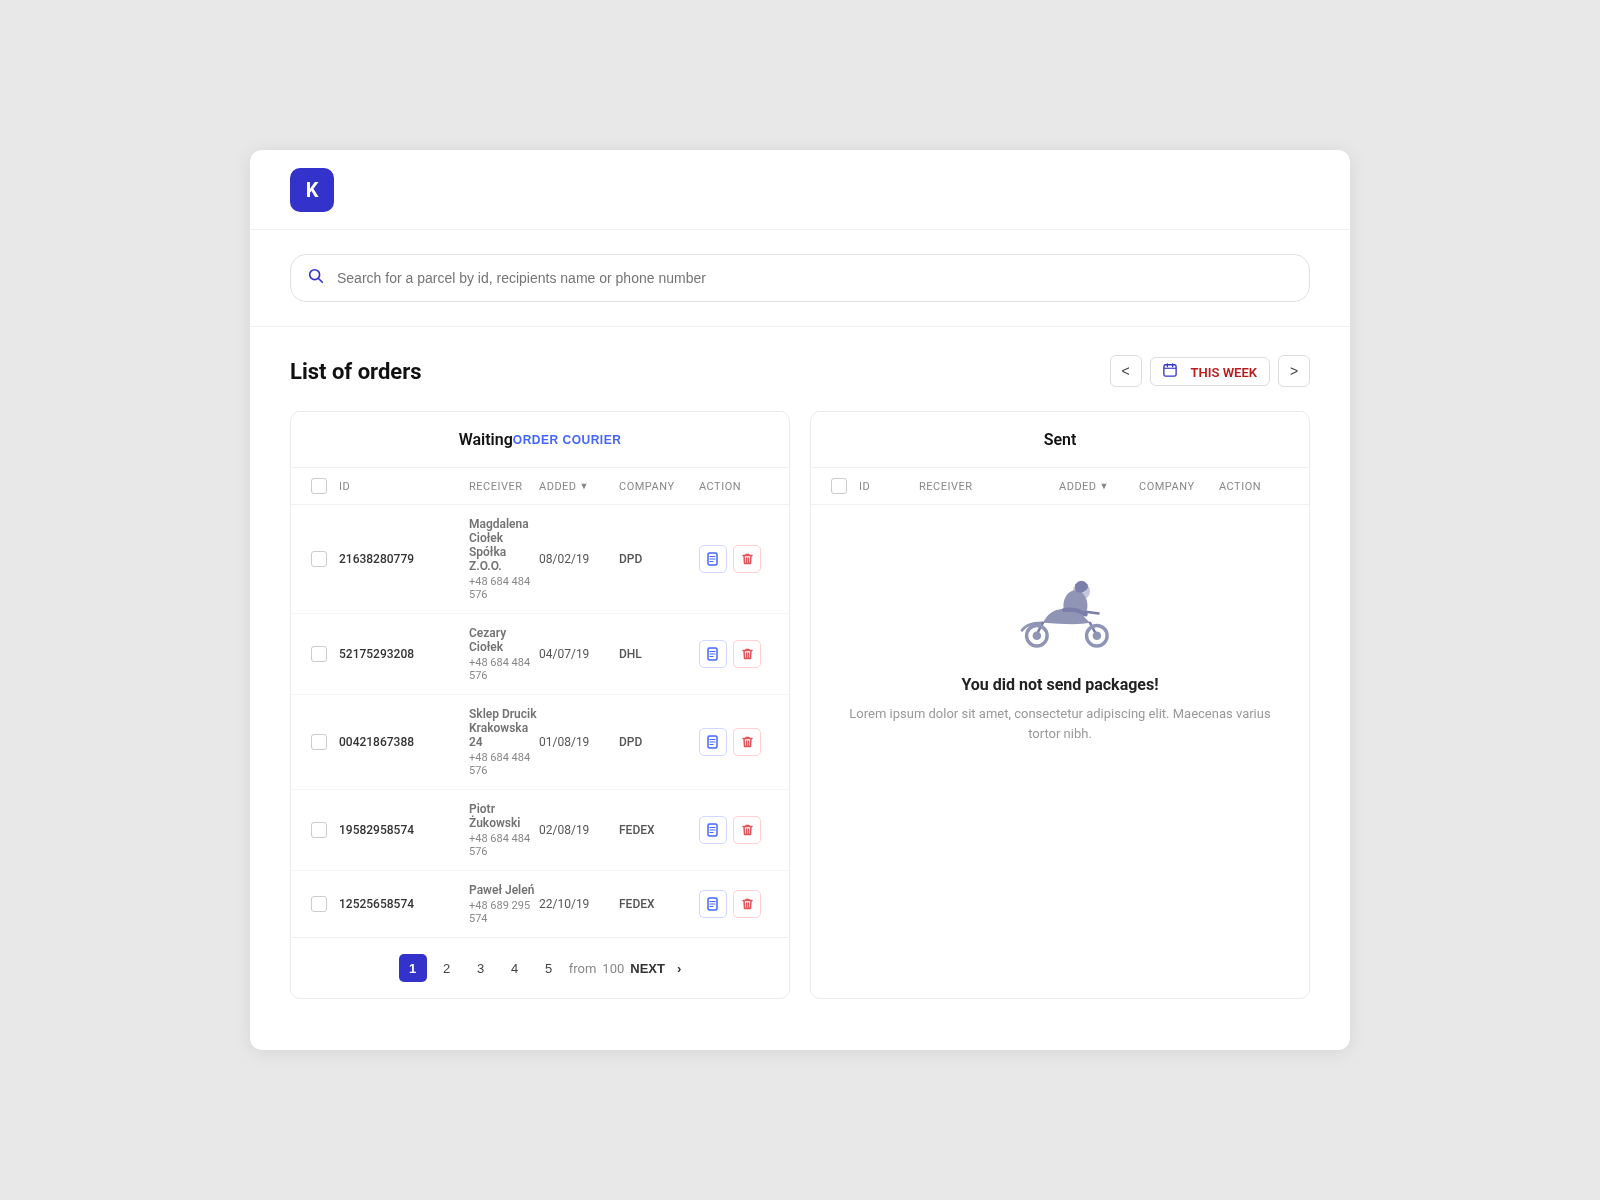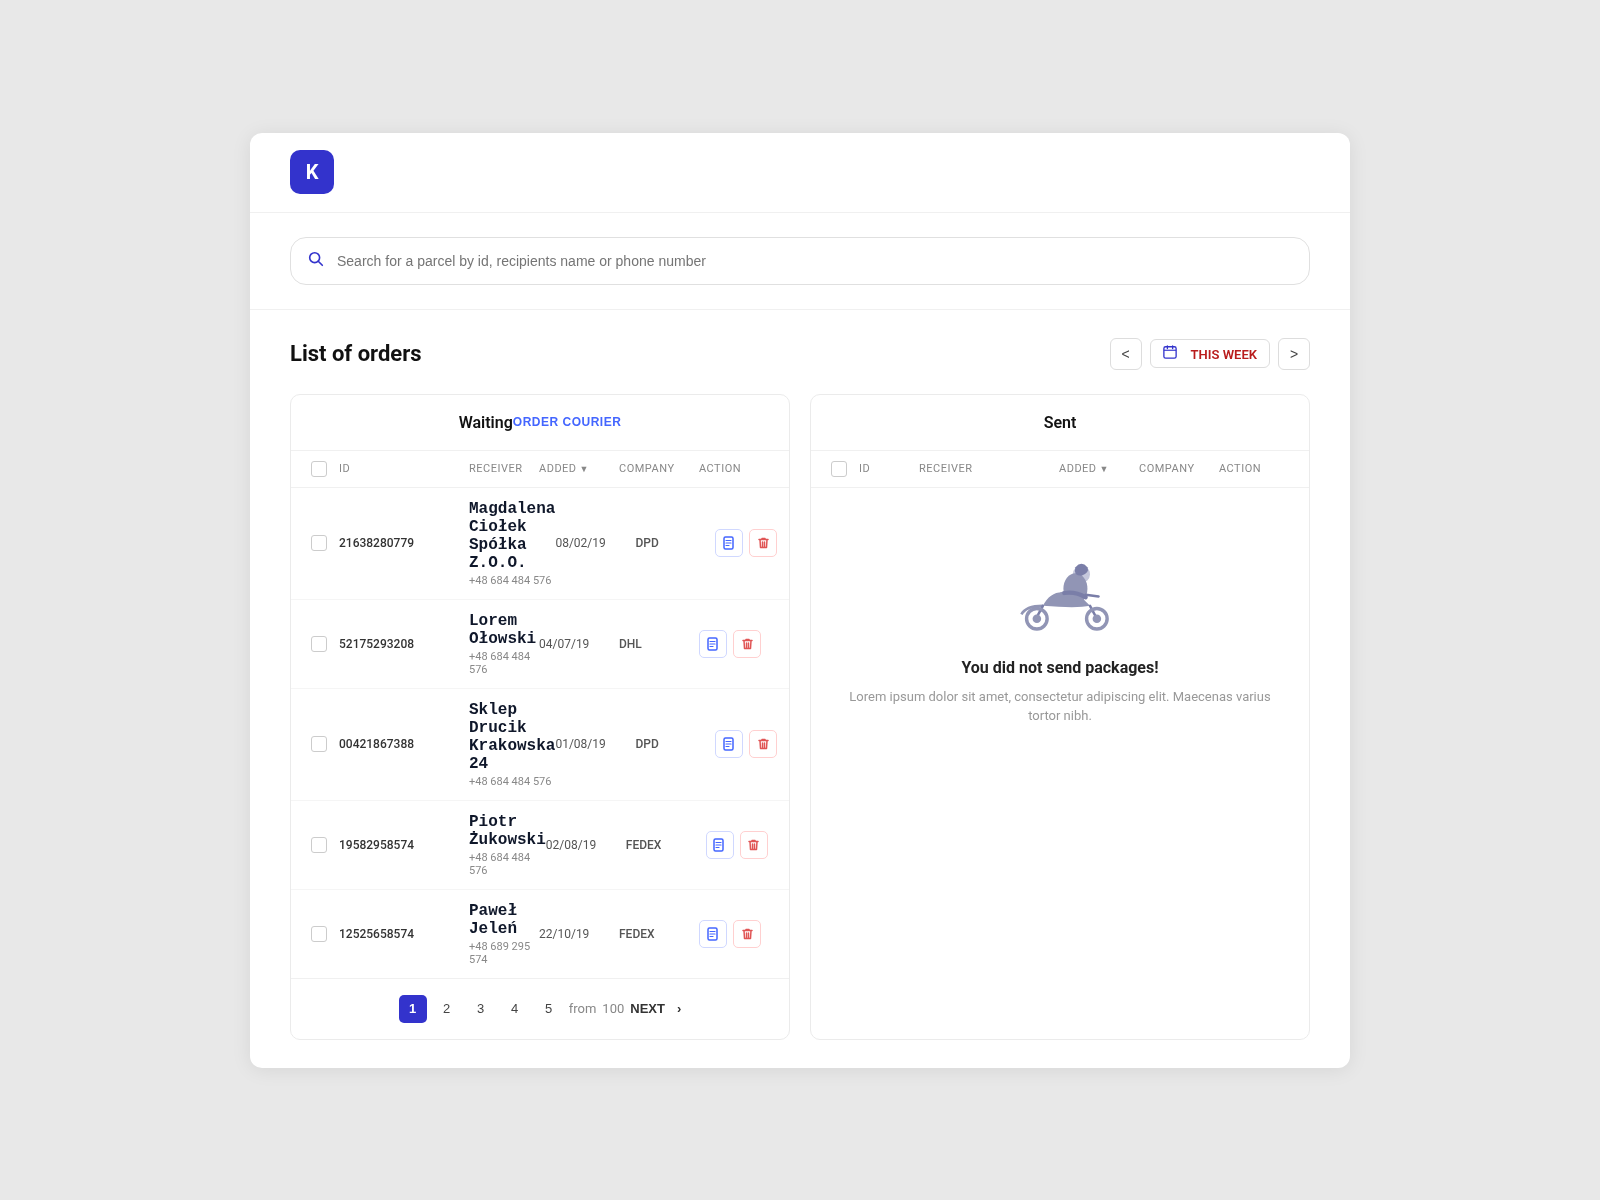--- a/index.html
+++ b/index.html
@@ -214,24 +214,23 @@
       align-items: center;
       justify-content: center;
       flex-shrink: 0;
     }
     .row-id {
       font-size: 12px;
       color: #333;
       font-weight: 500;
     }
     .receiver-name {
-      font-size: 16px;
+      font-size: 12px;
       font-weight: 600;
-      color: #0f172a;
-      font-family: Liberation Mono, monospace;
+      color: #737373;
     }
     .receiver-phone {
       font-size: 11px;
       color: #888;
       margin-top: 2px;
     }
     .row-date {
       font-size: 12px;
       color: #555;
     }
@@ -432,21 +431,21 @@
           <svg width="13" height="14" viewBox="0 0 13 14" fill="none">
             <path d="M2 3.5h9M5 3.5V2.5h3v1M5.5 6v5M7.5 6v5M3 3.5l.5 8h6l.5-8" stroke="#e05555" stroke-width="1.5" stroke-linecap="round" stroke-linejoin="round"></path>
           </svg>
         </button>
       </div>
     </div>
             <div class="table-row">
       <div class="checkbox"></div>
       <div class="row-id">52175293208</div>
       <div>
-        <div class="receiver-name">Lorem Ołowski</div>
+        <div class="receiver-name">Cezary Ciołek</div>
         <div class="receiver-phone">+48 684 484 576</div>
       </div>
       <div class="row-date">04/07/19</div>
       <div class="row-company">DHL</div>
       <div class="row-actions">
         <button class="action-btn doc" title="View">
           <svg width="13" height="14" viewBox="0 0 13 14" fill="none">
             <rect x="1" y="1" width="9" height="12" rx="1.5" stroke="#4466ff" stroke-width="1.5"></rect>
             <line x1="3" y1="4.5" x2="8" y2="4.5" stroke="#4466ff" stroke-width="1.2" stroke-linecap="round"></line>
             <line x1="3" y1="7" x2="8" y2="7" stroke="#4466ff" stroke-width="1.2" stroke-linecap="round"></line>

